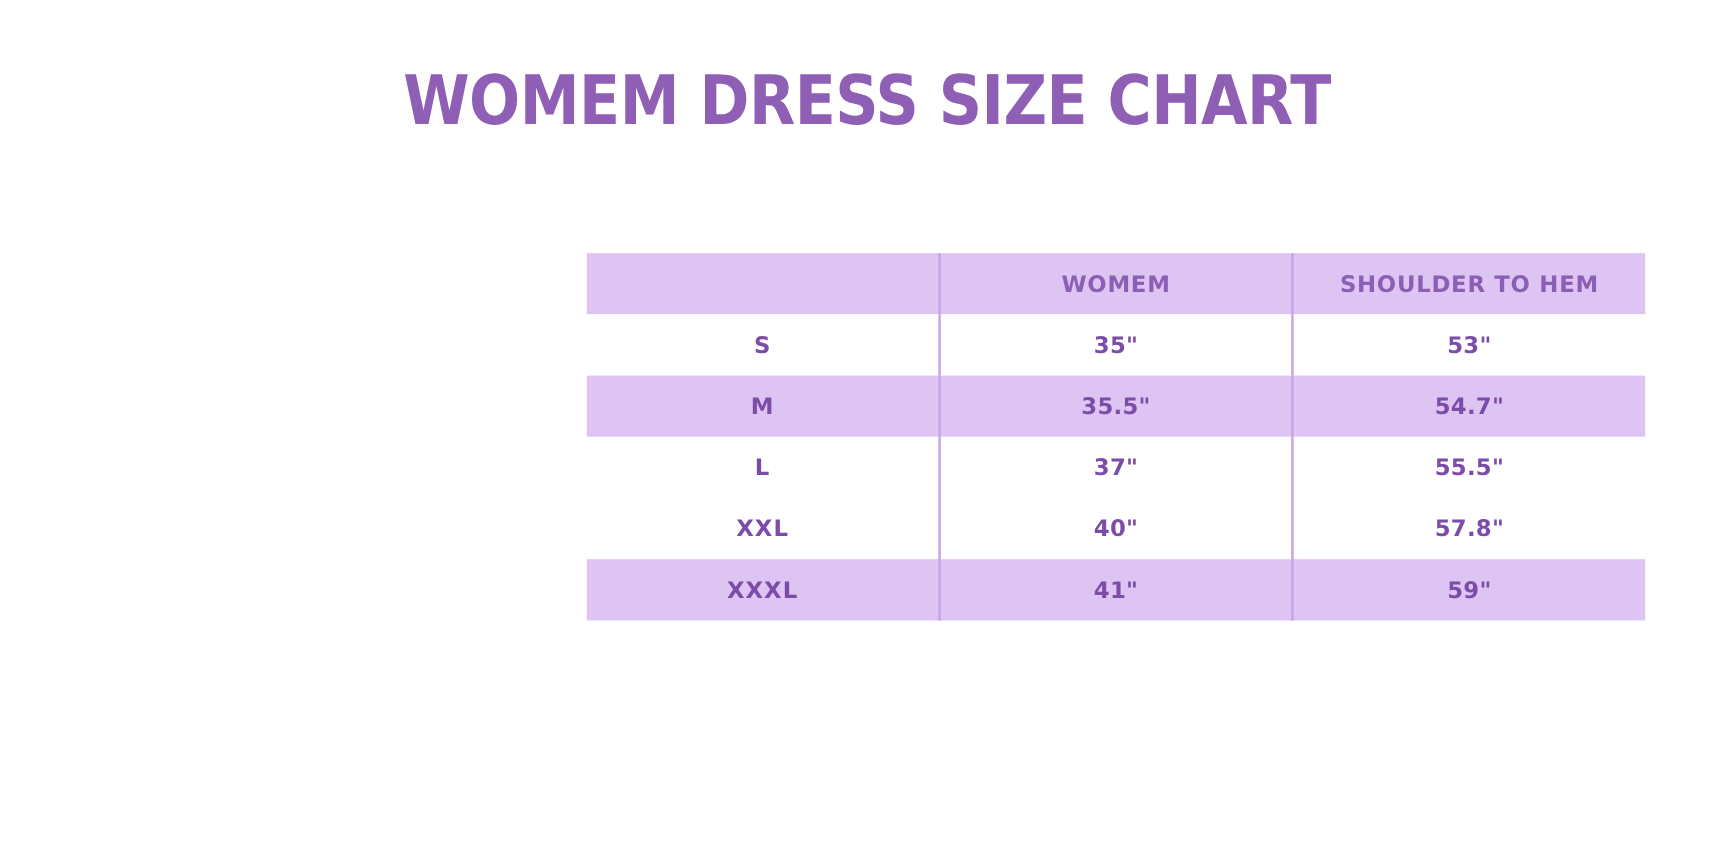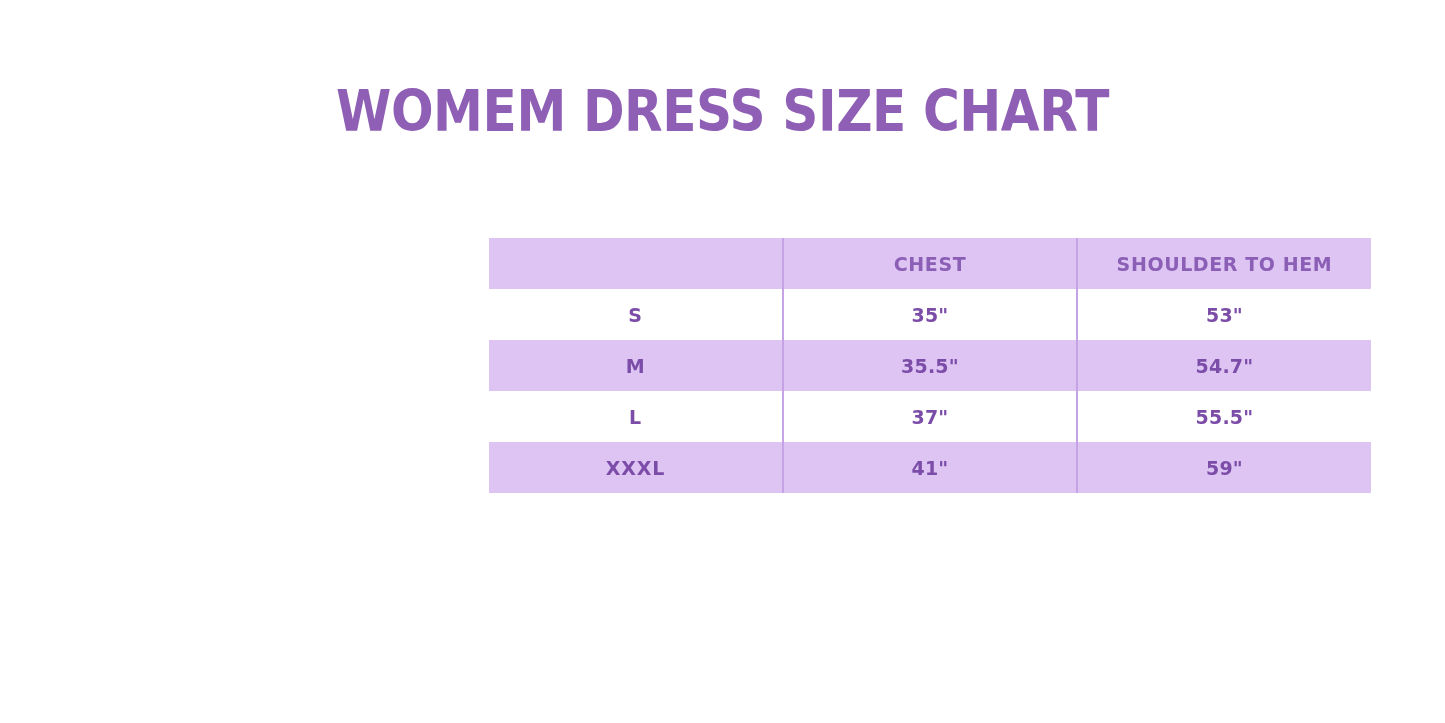--- a/index.html
+++ b/index.html
@@ -11,21 +11,20 @@
     height: 723px;
     background: #ffffff;
     font-family: "Liberation Sans", sans-serif;
     overflow: hidden;
   }
   .page {
     position: relative;
     width: 1445px;
     height: 566px;
     background: #ffffff;
-    margin-top: 27px;
   }
   .chart-title {
     position: absolute;
     left: 0;
     top: 55px;
     width: 1445px;
     text-align: center;
     font-family: "DejaVu Sans", "Liberation Sans", sans-serif;
     font-size: 57px;
     font-weight: bold;
@@ -104,21 +103,21 @@
       <col class="c-size">
       <col class="c-chest">
       <col class="c-hem">
     </colgroup>
     <thead>
       <tr class="band-fill">
         <th class="col-size">
           <span class="hdr-label"></span>
         </th>
         <th class="col-chest">
-          <span class="hdr-label">CHEST</span>
+          <span class="hdr-label">WOMEM</span>
         </th>
         <th class="col-hem">
           <span class="hdr-label">SHOULDER TO HEM</span>
         </th>
       </tr>
     </thead>
     <tbody>
       <tr class="band-plain">
         <td class="col-size">
           <span class="cell-text size-label">S</span>
@@ -145,20 +144,31 @@
         <td class="col-size">
           <span class="cell-text size-label">L</span>
         </td>
         <td class="col-chest">
           <span class="cell-text">37"</span>
         </td>
         <td class="col-hem">
           <span class="cell-text">55.5"</span>
         </td>
       </tr>
+      <tr class="band-plain">
+        <td class="col-size">
+          <span class="cell-text size-label">XXL</span>
+        </td>
+        <td class="col-chest">
+          <span class="cell-text">40"</span>
+        </td>
+        <td class="col-hem">
+          <span class="cell-text">57.8"</span>
+        </td>
+      </tr>
       <tr class="band-fill">
         <td class="col-size">
           <span class="cell-text size-label">XXXL</span>
         </td>
         <td class="col-chest">
           <span class="cell-text">41"</span>
         </td>
         <td class="col-hem">
           <span class="cell-text">59"</span>
         </td>

